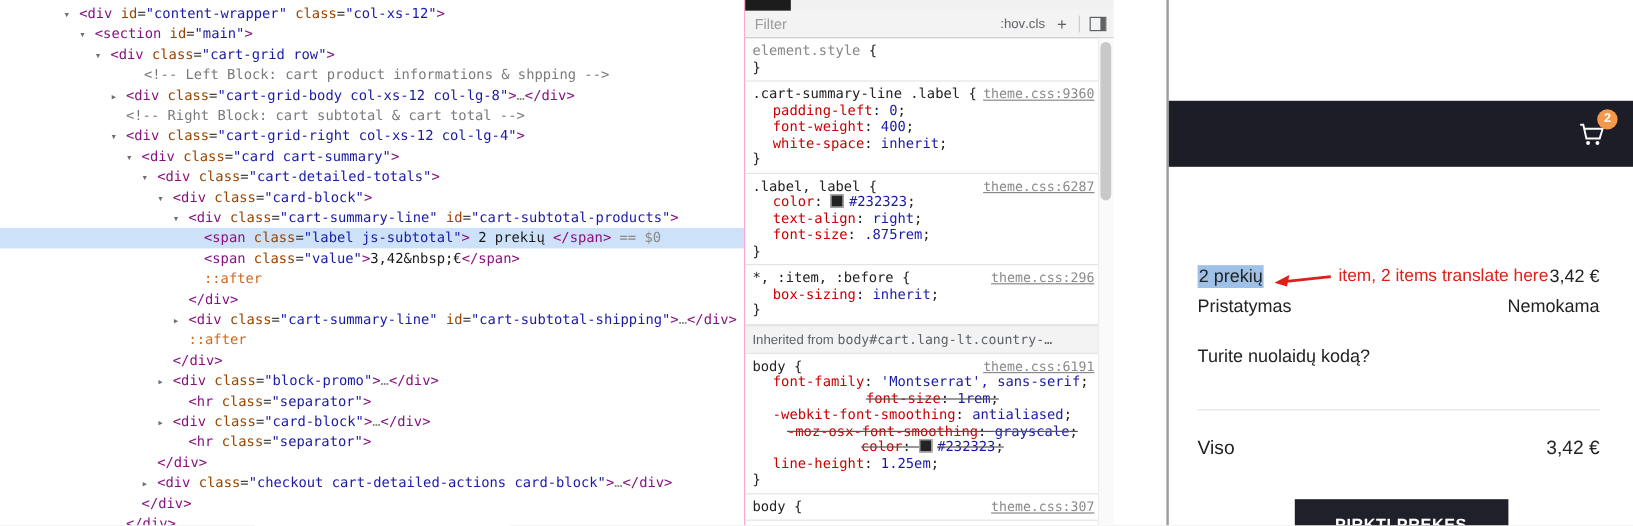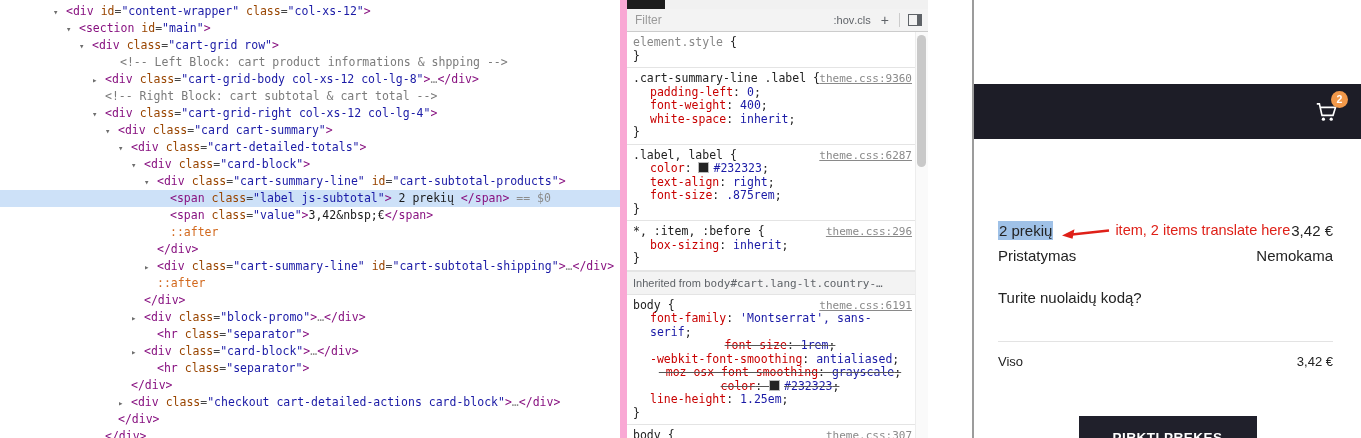--- a/index.html
+++ b/index.html
@@ -11,21 +11,21 @@
                   background:#fff;padding-top:3px;box-sizing:border-box;}
   .tree-line{white-space:pre;height:17px;font:11.5px/17px "DejaVu Sans Mono",monospace;}
   .tree-line.selected{background:#cde1f8;}
   .arrow{display:inline-block;width:13px;margin-left:-13px;color:#6e6e6e;font-size:9px;}
   .tk-tag{color:#881280}.tk-attr{color:#994500}.tk-val{color:#1a1aa6}
   .tk-pun{color:#444}.tk-txt{color:#1a1a1a}.tk-com{color:#7b7b7b}
   .tk-pse{color:#d2691e}.tk-gray{color:#8b8b8b}
 
   
   .styles-panel{position:absolute;left:620px;top:0;width:308px;height:438px;background:#fff;
-                border-left:7px solid #f9a8d4;box-sizing:border-box;}
+                border-left:1px solid #f9a8d4;box-sizing:border-box;}
   .tab-strip{position:absolute;left:0;top:0;right:0;height:9px;background:#f1f1f1;}
   .tab-sliver{position:absolute;left:0;top:0;width:38px;height:9px;background:#1c1c1c;}
   .filter-bar{position:absolute;left:0;top:9px;right:0;height:23px;background:#f3f3f3;
               border-bottom:1px solid #ccc;display:flex;align-items:center;
               box-sizing:border-box;padding:0 6px;}
   .filter-input{flex:1;border:none;background:transparent;outline:none;
                 font:12px "Liberation Sans",sans-serif;color:#444;min-width:0;}
   .filter-input::placeholder{color:#9a9a9a;}
   .fb-btn{font:11px "Liberation Sans",sans-serif;color:#5f6368;cursor:default;}
   .fb-plus{font:14px "Liberation Sans",sans-serif;color:#5f6368;margin-left:10px;}
@@ -64,21 +64,21 @@
   .inspect-tooltip{position:absolute;left:20px;top:187px;background:#fff;border-radius:3px;
                    box-shadow:0 1px 5px rgba(0,0,0,.35);padding:5px 10px 6px;white-space:nowrap;
                    font:12px "Liberation Sans",sans-serif;z-index:4;}
   .tt-sel{color:#3b46c8;font-weight:bold;}
   .tt-dim{color:#848484;margin-left:10px;}
   .srow{position:absolute;left:24px;right:28px;display:flex;justify-content:space-between;
         font-size:15px;line-height:19px;}
   .row-subtotal{top:221px}
   .row-shipping{top:246px}
   .row-promo{top:288px}
-  .row-total{top:352px;font-size:13px}
+  .row-total{top:364px;font-size:16px}
   .sub-left{display:flex;align-items:center;}
   .hl{background:#9fc1e7;padding:0 1px;}
   .annot-arrow{margin:5px 4px 0 6px;flex:none;}
   .annot{color:#df2018;font-size:14.5px;white-space:nowrap;}
   .page-sep{position:absolute;left:24px;right:28px;top:341px;border-top:1px solid #e3e3e3;}
   .checkout-btn{position:absolute;left:50%;top:416px;transform:translateX(-50%);width:178px;height:44px;
                 background:#20202b;color:#fff;border:none;cursor:pointer;
                 font:bold 13.5px/42px "Liberation Sans",sans-serif;letter-spacing:.5px;text-align:center;}
 </style>
 </head>

